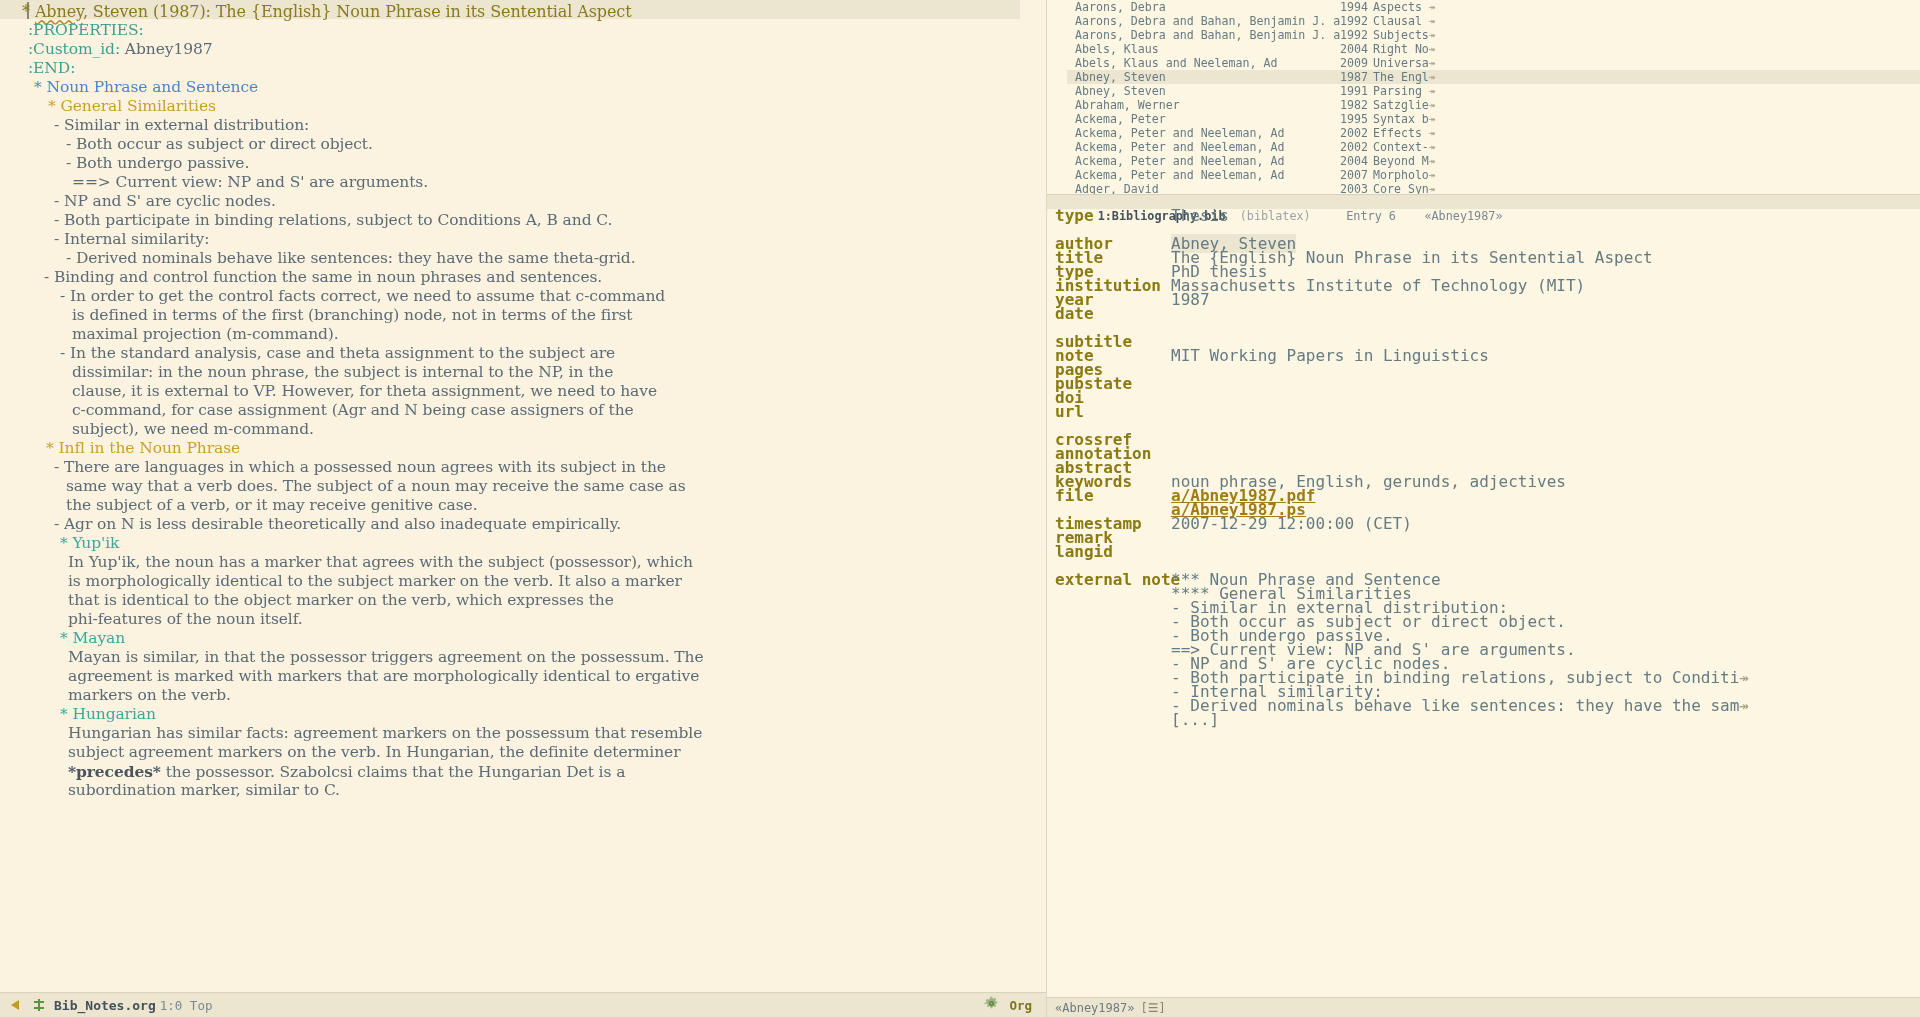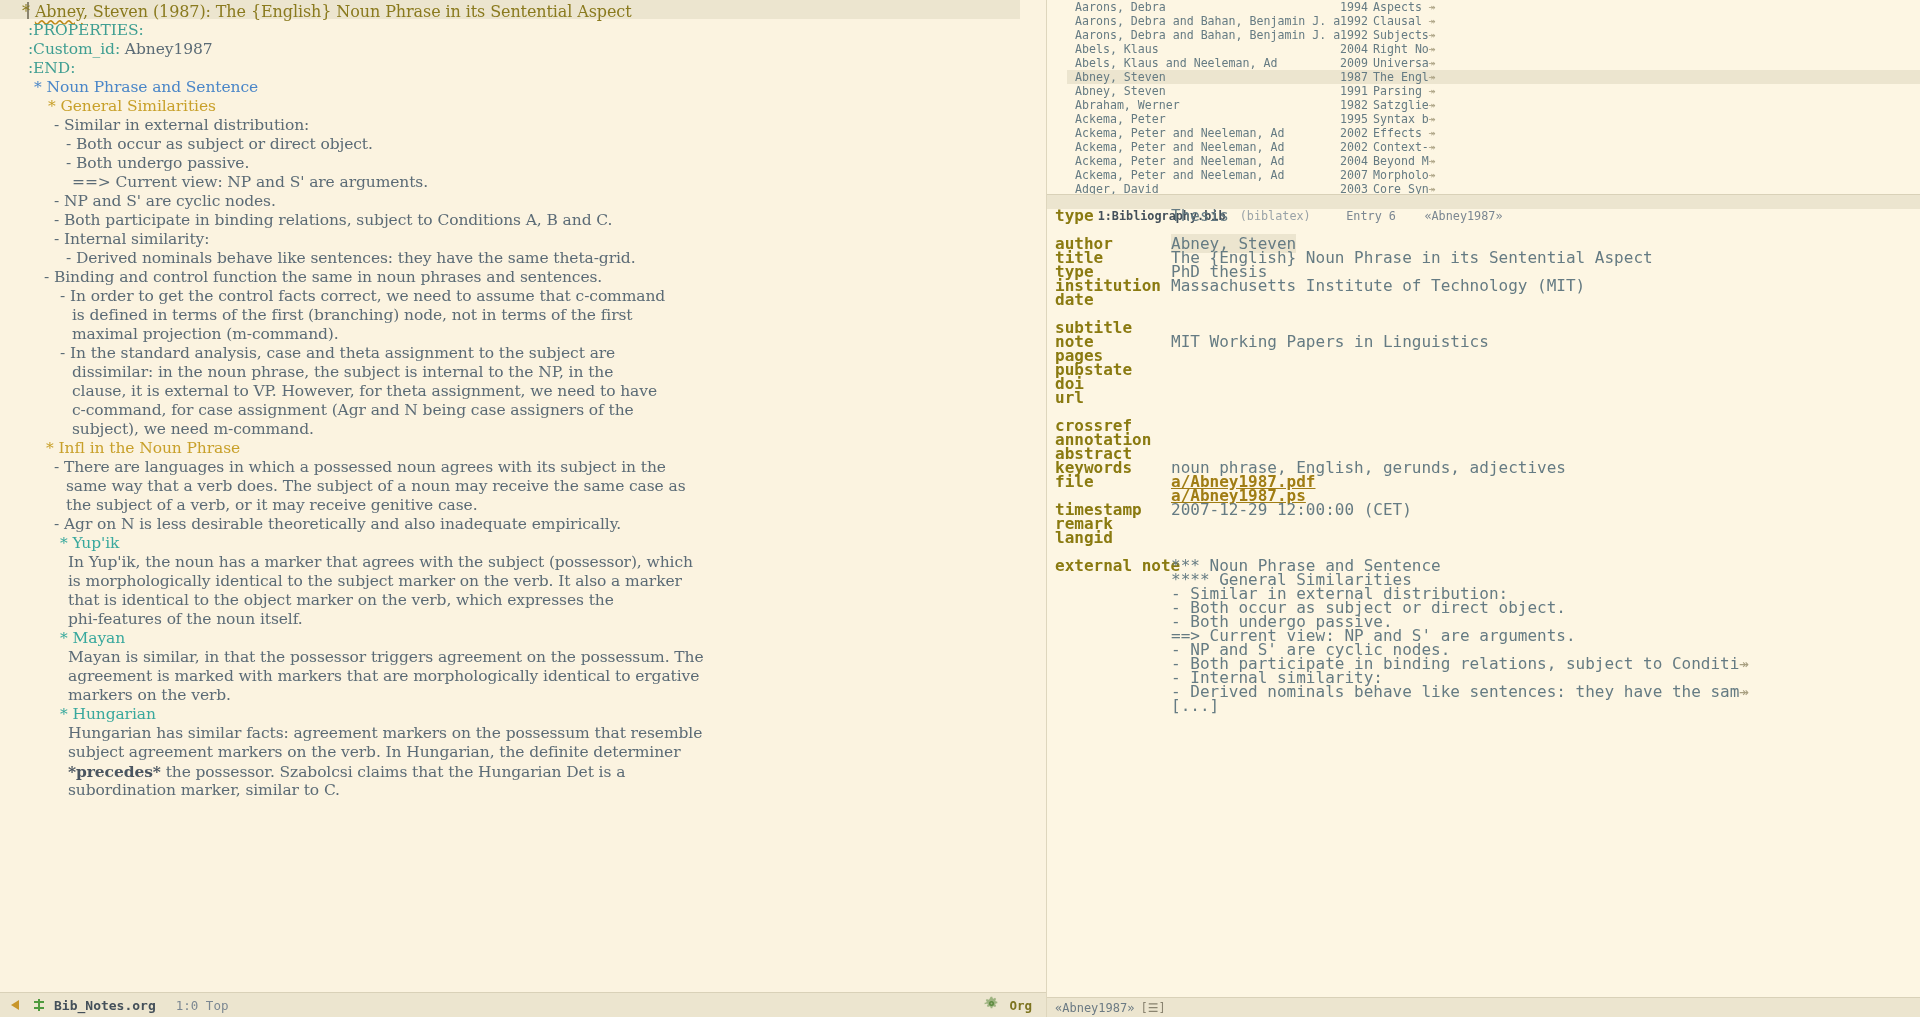--- a/index.html
+++ b/index.html
@@ -64,21 +64,21 @@
     background:#ece5cf;
     border-top:1px solid #d9d1b8;
     display:flex;align-items:center;
     box-sizing:border-box;
     font-family:"DejaVu Sans Mono", monospace;
     font-size:12.5px;
     color:#6b7a84;
   }
   .ml-ico{margin-left:8px;display:inline-flex;align-items:center;}
   #left-modeline .fname{font-weight:bold;color:#44505a;margin-left:8px;font-size:13px;}
-  #left-modeline .pos{margin-left:20px;color:#7b8792;}
+  #left-modeline .pos{margin-left:4px;color:#7b8792;}
   #left-modeline .right{margin-left:auto;display:flex;align-items:center;gap:10px;padding-right:14px;}
   #left-modeline .mode{font-weight:bold;color:#7d7420;}
 
   
   #right{
     position:relative;
     width:874px;height:1017px;
     background:#fdf6e3;
     border-left:1px solid #ded6bd;
     box-sizing:border-box;
@@ -263,20 +263,21 @@
       <span class="f">1:</span><span class="f">Bibliography.bib</span>  <span class="dim">(biblatex)</span>     <span class="key">Entry 6</span>    <span class="key">«Abney1987»</span>
     </div>
 
     <div id="eb-entry">
         <div class="fr"><span class="k">type</span><span class="v">Thesis</span></div>
         <div class="spacer"></div>
         <div class="fr"><span class="k">author</span><span class="v hl">Abney, Steven</span></div>
         <div class="fr"><span class="k">title</span><span class="v">The {English} Noun Phrase in its Sentential Aspect</span></div>
         <div class="fr"><span class="k">type</span><span class="v">PhD thesis</span></div>
         <div class="fr"><span class="k">institution</span><span class="v">Massachusetts Institute of Technology (MIT)</span></div>
+        <div class="fr"><span class="k">year</span><span class="v">1987</span></div>
         <div class="fr"><span class="k">date</span><span class="v"></span></div>
         <div class="spacer"></div>
         <div class="fr"><span class="k">subtitle</span><span class="v"></span></div>
         <div class="fr"><span class="k">note</span><span class="v">MIT Working Papers in Linguistics</span></div>
         <div class="fr"><span class="k">pages</span><span class="v"></span></div>
         <div class="fr"><span class="k">pubstate</span><span class="v"></span></div>
         <div class="fr"><span class="k">doi</span><span class="v"></span></div>
         <div class="fr"><span class="k">url</span><span class="v"></span></div>
         <div class="spacer"></div>
         <div class="fr"><span class="k">crossref</span><span class="v"></span></div>

